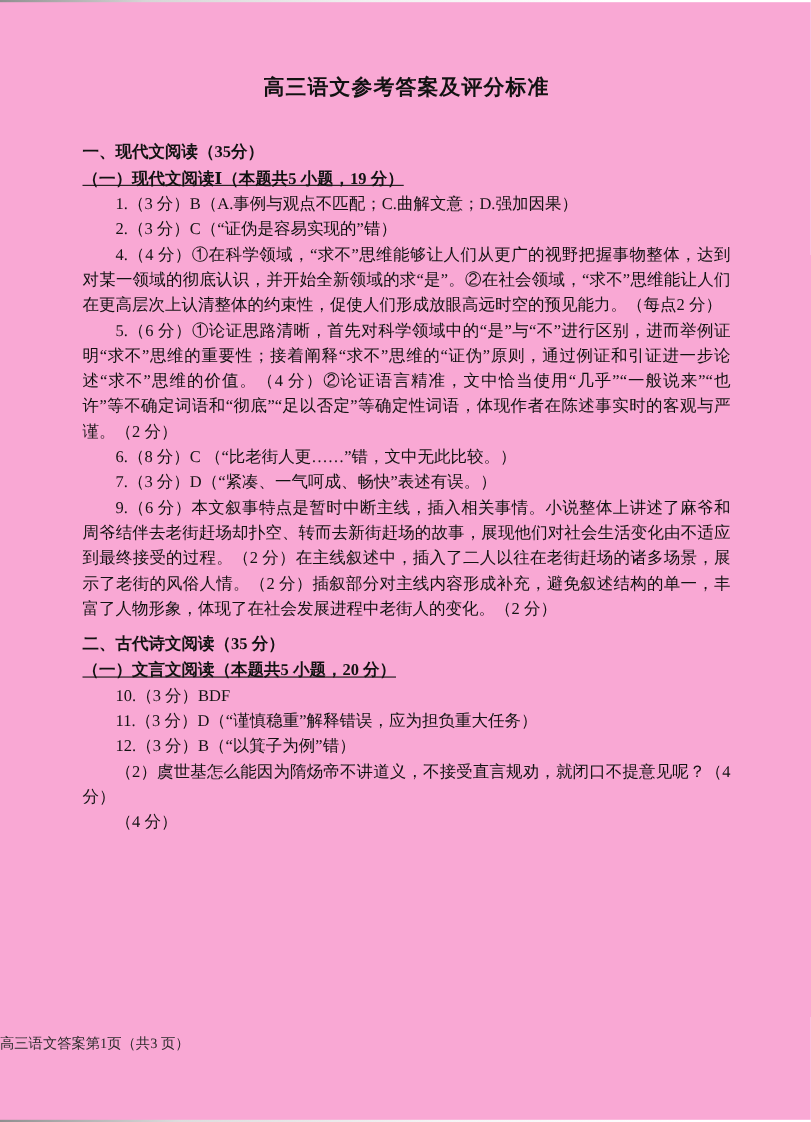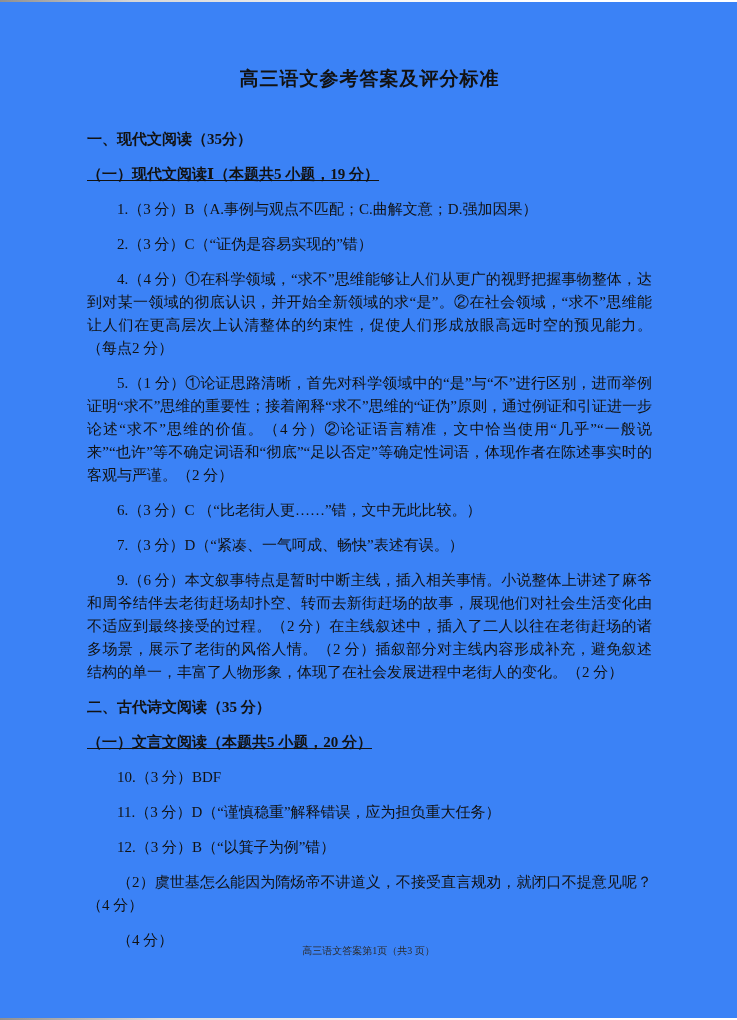--- a/index.html
+++ b/index.html
@@ -12,21 +12,21 @@
     height: 1020px;
     font-family: "Liberation Serif", "DejaVu Serif", serif;
     color: #121212;
     overflow: hidden;
   }
   .page {
     box-sizing: border-box;
     position: relative;
     width: 737px;
     height: 1020px;
-    background: #3b82f6;
+    background: #f9a8d4;
     padding: 66px 73px 0 75px;
   }
   
   .edge-top {
     position: absolute;
     top: 0; left: 0; right: 0;
     height: 2px;
     background: linear-gradient(to right, #8f8f8f, #d6d6d6 18%, #f1f1f1 45%, #ffffff 75%);
   }
   .edge-bottom {
@@ -36,21 +36,21 @@
     background: linear-gradient(to right, #8f8f8f, #dddddd 22%, #f5f5f5 55%, #ffffff 85%);
   }
   .doc-title {
     margin: 0 0 36px 0;
     text-align: center;
     font-size: 19px;
     font-weight: 700;
     letter-spacing: 1px;
   }
   .doc-body p {
-    margin: 12px;
+    margin: 0;
     font-size: 15px;
     line-height: 23px;
     text-align: justify;
   }
   .doc-body p.section {
     font-weight: 700;
     margin-top: 9px;
   }
   .doc-body p.subsection {
     font-weight: 700;
@@ -58,41 +58,41 @@
     text-decoration: underline;
   }
   .doc-body p.para {
     text-indent: 2em;
   }
   .footer {
     position: absolute;
     left: 0;
     bottom: 62px;
     width: 100%;
-    text-align: center;
-    font-size: 10px;
+    text-align: left;
+    font-size: 13px;
     color: #2b2b2b;
   }
 </style>
 </head>
 <body>
 
 <div class="page">
   <div class="edge-top"></div>
 
   <h1 class="doc-title">高三语文参考答案及评分标准</h1>
 
   <div class="doc-body">
       <p class="section">一、现代文阅读（35分）</p>
       <p class="subsection">（一）现代文阅读Ⅰ（本题共5 小题，19 分）</p>
       <p class="para">1.（3 分）B（A.事例与观点不匹配；C.曲解文意；D.强加因果）</p>
       <p class="para">2.（3 分）C（“证伪是容易实现的”错）</p>
       <p class="para">4.（4 分）①在科学领域，“求不”思维能够让人们从更广的视野把握事物整体，达到对某一领域的彻底认识，并开始全新领域的求“是”。②在社会领域，“求不”思维能让人们在更高层次上认清整体的约束性，促使人们形成放眼高远时空的预见能力。（每点2 分）</p>
-      <p class="para">5.（1 分）①论证思路清晰，首先对科学领域中的“是”与“不”进行区别，进而举例证明“求不”思维的重要性；接着阐释“求不”思维的“证伪”原则，通过例证和引证进一步论述“求不”思维的价值。（4 分）②论证语言精准，文中恰当使用“几乎”“一般说来”“也许”等不确定词语和“彻底”“足以否定”等确定性词语，体现作者在陈述事实时的客观与严谨。（2 分）</p>
-      <p class="para">6.（3 分）C （“比老街人更……”错，文中无此比较。）</p>
+      <p class="para">5.（6 分）①论证思路清晰，首先对科学领域中的“是”与“不”进行区别，进而举例证明“求不”思维的重要性；接着阐释“求不”思维的“证伪”原则，通过例证和引证进一步论述“求不”思维的价值。（4 分）②论证语言精准，文中恰当使用“几乎”“一般说来”“也许”等不确定词语和“彻底”“足以否定”等确定性词语，体现作者在陈述事实时的客观与严谨。（2 分）</p>
+      <p class="para">6.（8 分）C （“比老街人更……”错，文中无此比较。）</p>
       <p class="para">7.（3 分）D（“紧凑、一气呵成、畅快”表述有误。）</p>
       <p class="para">9.（6 分）本文叙事特点是暂时中断主线，插入相关事情。小说整体上讲述了麻爷和周爷结伴去老街赶场却扑空、转而去新街赶场的故事，展现他们对社会生活变化由不适应到最终接受的过程。（2 分）在主线叙述中，插入了二人以往在老街赶场的诸多场景，展示了老街的风俗人情。（2 分）插叙部分对主线内容形成补充，避免叙述结构的单一，丰富了人物形象，体现了在社会发展进程中老街人的变化。（2 分）</p>
       <p class="section">二、古代诗文阅读（35 分）</p>
       <p class="subsection">（一）文言文阅读（本题共5 小题，20 分）</p>
       <p class="para">10.（3 分）BDF</p>
       <p class="para">11.（3 分）D（“谨慎稳重”解释错误，应为担负重大任务）</p>
       <p class="para">12.（3 分）B（“以箕子为例”错）</p>
       <p class="para">（2）虞世基怎么能因为隋炀帝不讲道义，不接受直言规劝，就闭口不提意见呢？（4 分）</p>
       <p class="para">（4 分）</p>
     </div>

